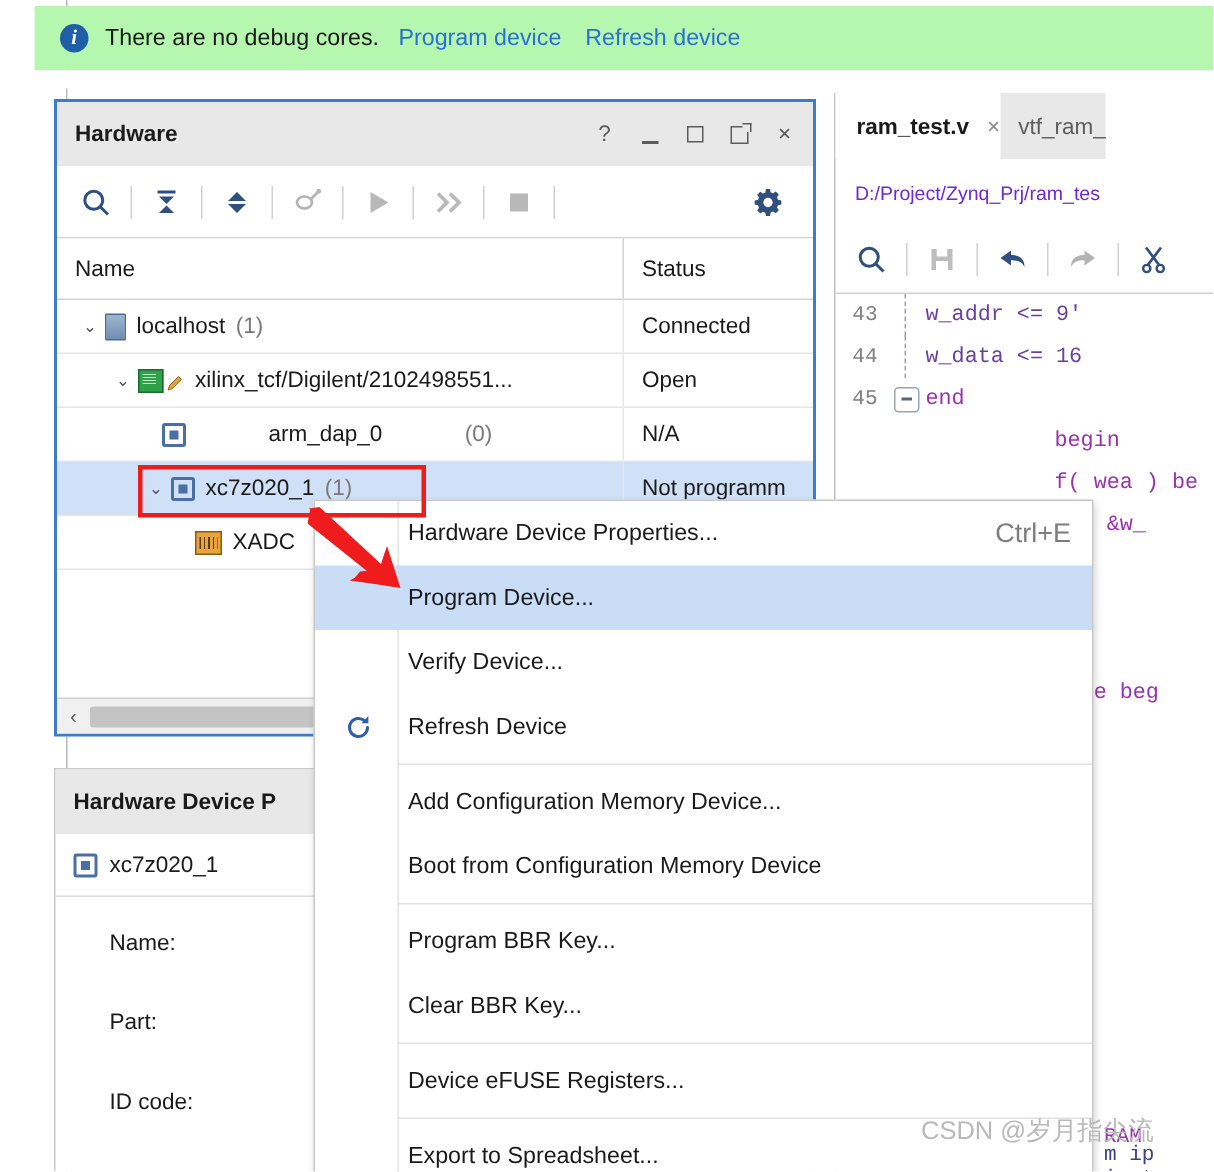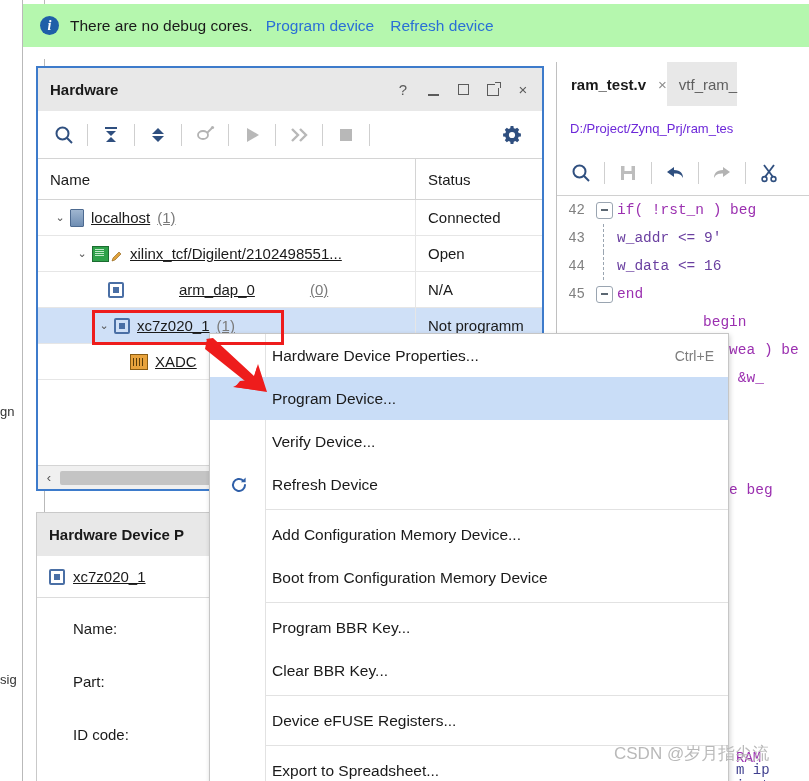--- a/index.html
+++ b/index.html
@@ -210,21 +210,21 @@
   .chev {
     width: 20px;
     display: inline-flex;
     align-items: center;
     justify-content: center;
     color: #555;
     font-size: 11px;
     flex: 0 0 auto;
     cursor: pointer;
   }
-  .nm { margin-left: 7px; text-decoration: underline; }
+  .nm { margin-left: 7px; }
   .paren { color: #7a7a7a; }
 
   
   .ic-host {
     width: 12px; height: 16px;
     background: linear-gradient(#9fb6d0, #6f8eb3);
     border: 1px solid #4d6party;
     border: 1px solid #4d6a90;
     border-radius: 1px;
     flex: 0 0 auto;
@@ -475,21 +475,21 @@
     font-size: 15.5px;
     color: #1a1a1a;
     box-sizing: border-box;
     cursor: pointer;
     white-space: nowrap;
   }
   .ctx-item.highlight { background: #c9ddf7; }
   .ctx-item .lbl { flex: 1; }
   .ctx-item .accel {
     color: #7d7d7d;
-    font-size: 14px;
+    font-size: 18px;
   }
   .ctx-sep {
     height: 1px;
     background: #e2e2e2;
     margin: 3px 0 3px 56px;
   }
   .ctx-icon {
     position: absolute;
     left: 19px;
     width: 20px; height: 20px;
@@ -540,24 +540,20 @@
     font-size: 14px;
     color: #3f3f8f;
     z-index: 5;
   }
 </style>
 </head>
 <body>
 
 <div id="root">
 
-  <div class="left-strip">
-    <div class="strip-txt strip-a">gn</div>
-    <div class="strip-txt strip-b">sig</div>
-  </div>
   <div class="left-strip2"></div>
 
   <div class="banner">
     <div class="info-icon">i</div>
     <div class="btxt">There are no debug cores.</div>
     <div class="blink">Program device</div>
     <div class="blink blink2">Refresh device</div>
   </div>
   <div class="banner-under"></div>
 
@@ -759,29 +755,20 @@
             <line x1="5" y1="2" x2="14" y2="14" stroke="#2f4f7f" stroke-width="1.8"></line>
             <line x1="15" y1="2" x2="6" y2="14" stroke="#2f4f7f" stroke-width="1.8"></line>
             <circle cx="5.5" cy="16" r="2.4" stroke="#2f4f7f" stroke-width="1.6" fill="none"></circle>
             <circle cx="14.5" cy="16" r="2.4" stroke="#2f4f7f" stroke-width="1.6" fill="none"></circle>
           </svg>
       </div>
     </div>
 
     <div class="ed-code">
       <div class="code-line">
-        <span class="gutter">42</span>
-        <span class="foldcol">
-            <span class="fold-box">
-              <span></span>
-            </span>
-          </span>
-        <span class="code-txt kw">if( !rst_n ) beg</span>
-      </div>
-      <div class="code-line">
         <span class="gutter">43</span>
         <span class="foldcol">
             <span class="fold-dash"></span>
           </span>
         <span class="code-txt id">    w_addr &lt;= 9'</span>
       </div>
       <div class="code-line">
         <span class="gutter">44</span>
         <span class="foldcol">
             <span class="fold-dash"></span>

